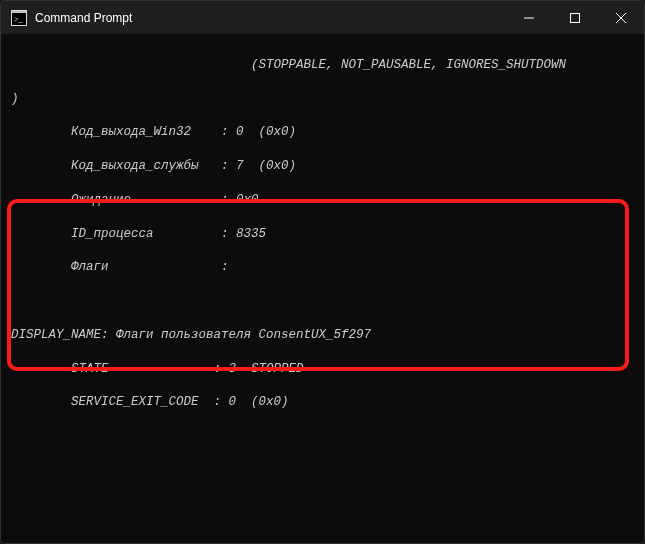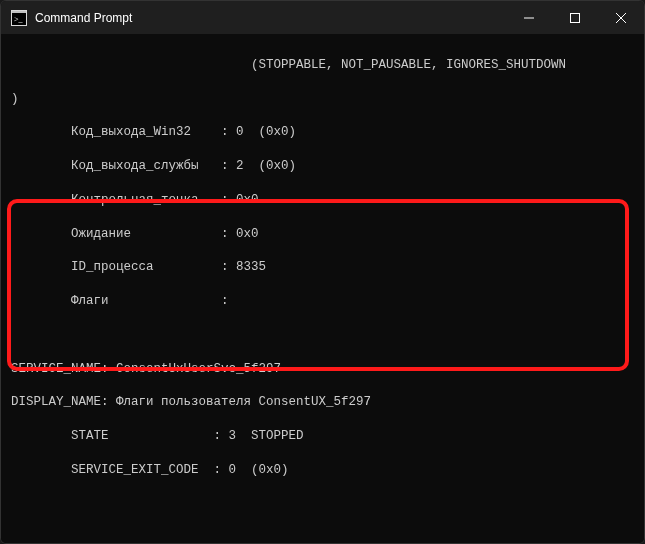--- a/index.html
+++ b/index.html
@@ -68,21 +68,21 @@
   .highlight-box {
     position: absolute;
     border: 4px solid #ff1a1a;
     border-radius: 10px;
     left: 6px;
     top: 165px;
     width: 622px;
     height: 172px;
     pointer-events: none;
   }
-  .line { white-space: pre; }
+  .line { white-space: pre; font-style: italic; }
 </style>
 </head>
 <body>
 
 <div class="window">
   <div class="titlebar">
     <span class="app-icon">
       <svg viewBox="0 0 16 16">
         <rect x="0" y="0" width="16" height="16" fill="#d9d9d9"></rect>
         <rect x="1" y="3" width="14" height="12" fill="#000"></rect>
@@ -108,27 +108,25 @@
             <line x1="10" y1="0" x2="0" y2="10" stroke="#fff" stroke-width="1"></line>
           </svg>
       </div>
     </div>
   </div>
 
   <div class="terminal">
 <div class="line">                                (STOPPABLE, NOT_PAUSABLE, IGNORES_SHUTDOWN</div>
 <div class="line">)</div>
 <div class="line">        Код_выхода_Win32    : 0  (0x0)</div>
-<div class="line">        Код_выхода_службы   : 2  (0x0)</div>
-<div class="line">        Контрольная_точка   : 0x0</div>
+<div class="line">        Код_выхода_службы   : 7  (0x0)</div>
 <div class="line">        Ожидание            : 0x0</div>
 <div class="line">        ID_процесса         : 8335</div>
 <div class="line">        Флаги               :</div>
 <div class="line"> </div>
-<div class="line">SERVICE_NAME: ConsentUxUserSvc_5f297</div>
 <div class="line">DISPLAY_NAME: Флаги пользователя ConsentUX_5f297</div>
 <div class="line">        STATE              : 3  STOPPED</div>
 <div class="line">        SERVICE_EXIT_CODE  : 0  (0x0)</div>
 
 
 
 
 
 
 

